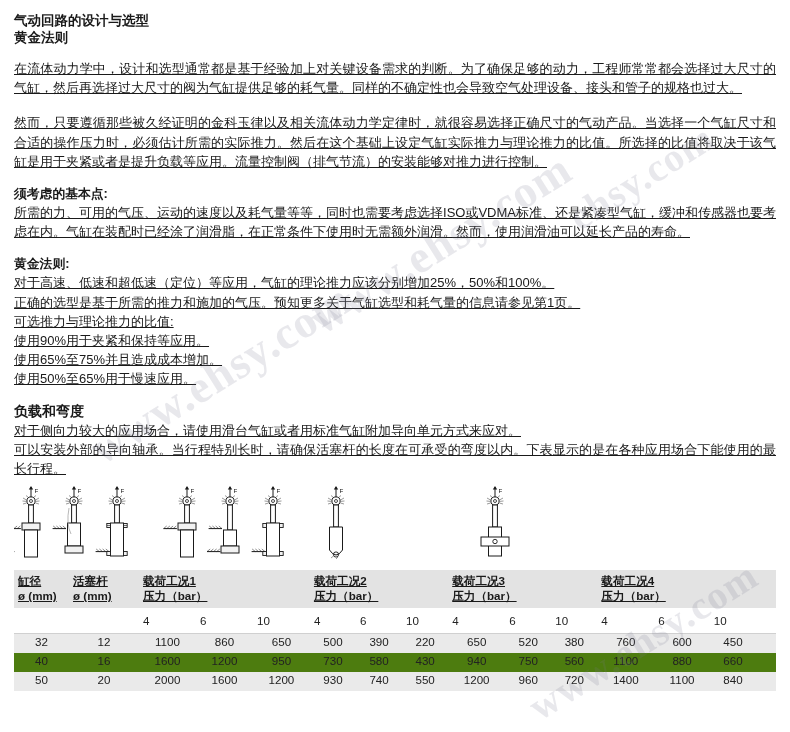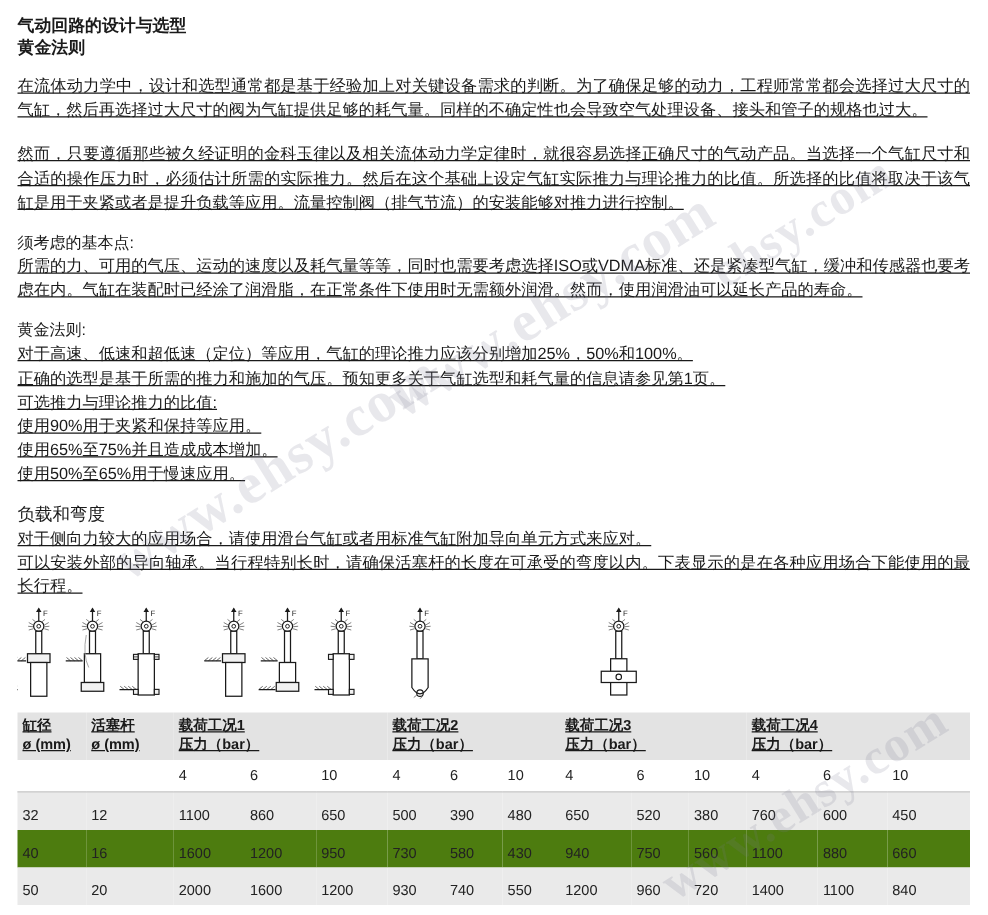--- a/index.html
+++ b/index.html
@@ -59,21 +59,21 @@
     font-size: 13px;
     line-height: 19.2px;
     margin: 0;
     text-align: justify;
     text-decoration: underline;
   }
   .gap-sm { height: 8px; }
   .gap-md { height: 13px; }
   .section-head {
     font-size: 12.8px;
-    font-weight: normal;
+    font-weight: bold;
     line-height: 19px;
     margin: 0;
   }
   .section-head.big {
     font-size: 14px;
   }
 
   
   .diagram-strip {
     position: relative;
@@ -104,23 +104,24 @@
     text-decoration: underline;
   }
   tr.hdr-sub { background: #ffffff; }
   tr.hdr-sub th {
     padding: 6px 4px 6px 4px;
     font-size: 11.6px;
     color: #222;
     border-bottom: 1px solid #d0d0d0;
   }
   tr.data-row td {
-    padding: 12px 4px 5px 4px;
+    padding: 1px 4px 5px 4px;
     font-size: 11.6px;
     color: #222;
+    text-align: center;
   }
   tr.data-row.odd { background: #eaeaea; }
   tr.data-row.even { background: #4d7c0f; }
 
   .col-bore { width: 47px; }
   .col-rod  { width: 62px; }
   .col-p    { width: 59px; margin-top: 28px; }
   .col-pad  { width: 12px; }
 
   svg { display: block; }
@@ -337,21 +338,21 @@
     </thead>
     <tbody>
         <tr class="data-row odd">
           <td>32</td>
           <td>12</td>
           <td>1100</td>
           <td>860</td>
           <td>650</td>
           <td>500</td>
           <td>390</td>
-          <td>480</td>
+          <td>220</td>
           <td>650</td>
           <td>520</td>
           <td>380</td>
           <td>760</td>
           <td>600</td>
           <td>450</td>
           <td></td>
         </tr>
         <tr class="data-row even">
           <td>40</td>

